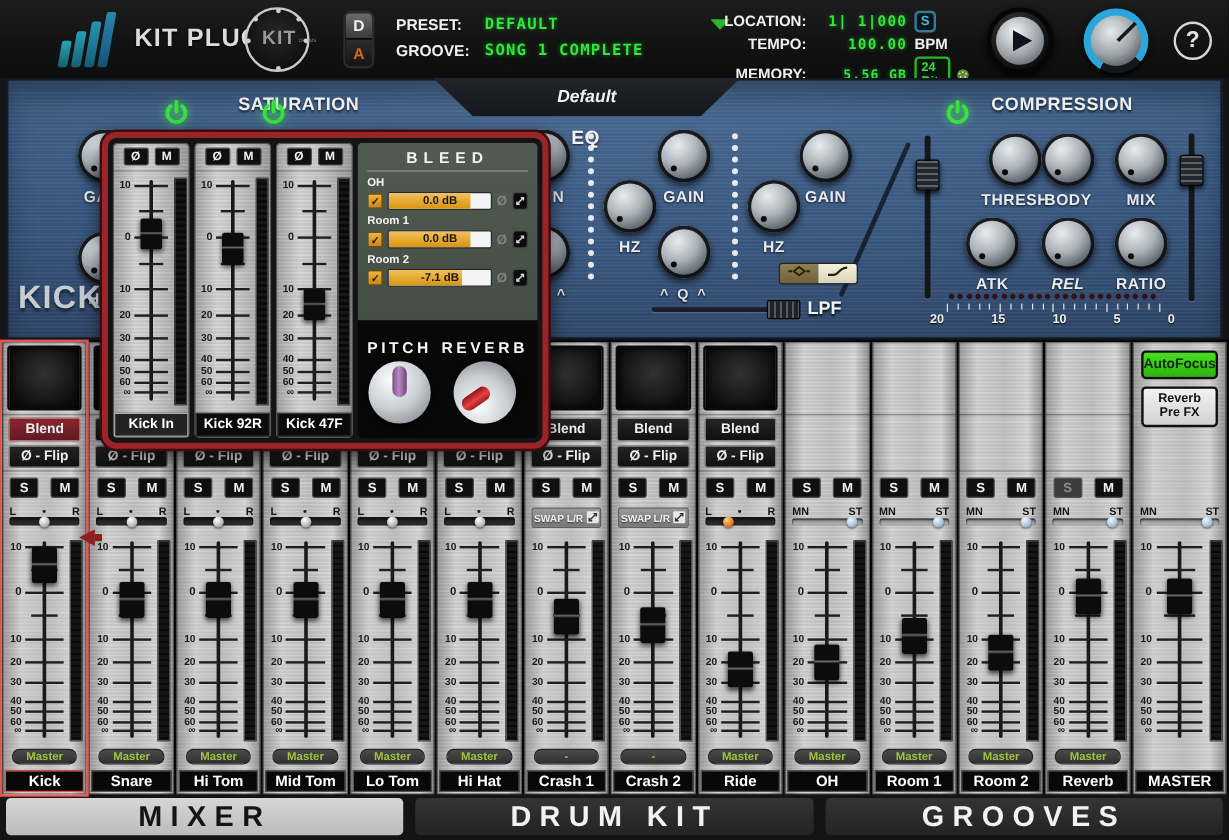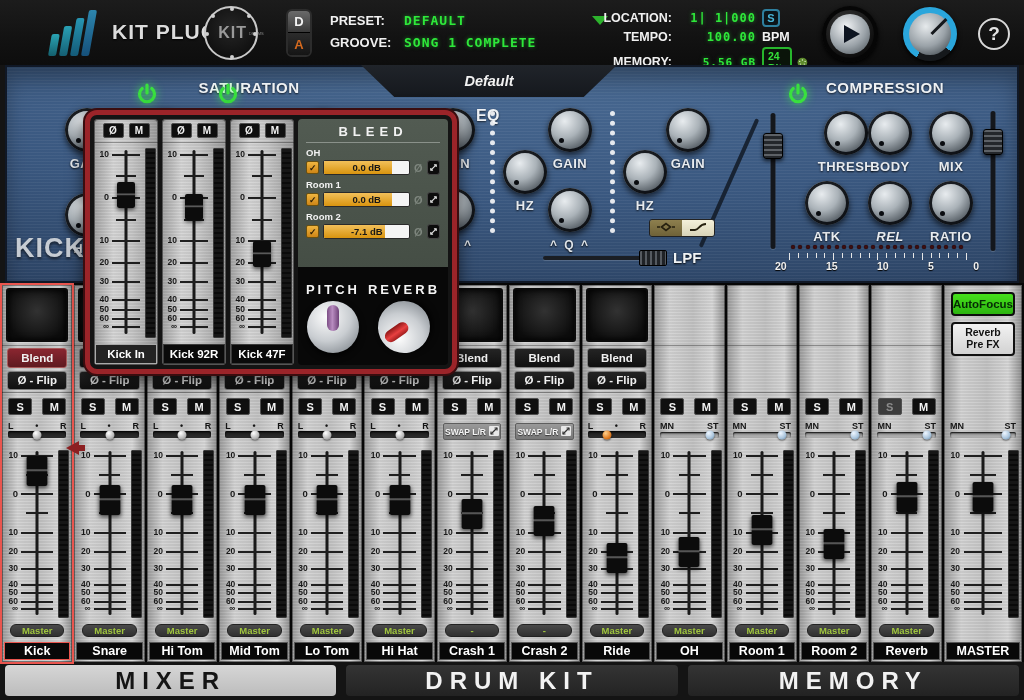--- a/index.html
+++ b/index.html
@@ -1423,16 +1423,16 @@
             </div>
           </div>
         </div>
       </div>
     </div>
   <div id="redarrow" style="top:441px"></div>
 
   <nav id="tabs">
       <div class="tab active">MIXER</div>
       <div class="tab">DRUM KIT</div>
-      <div class="tab">MEMORY</div>
+      <div class="tab">GROOVES</div>
     </nav>
 
 </div>
 
 </body></html>

